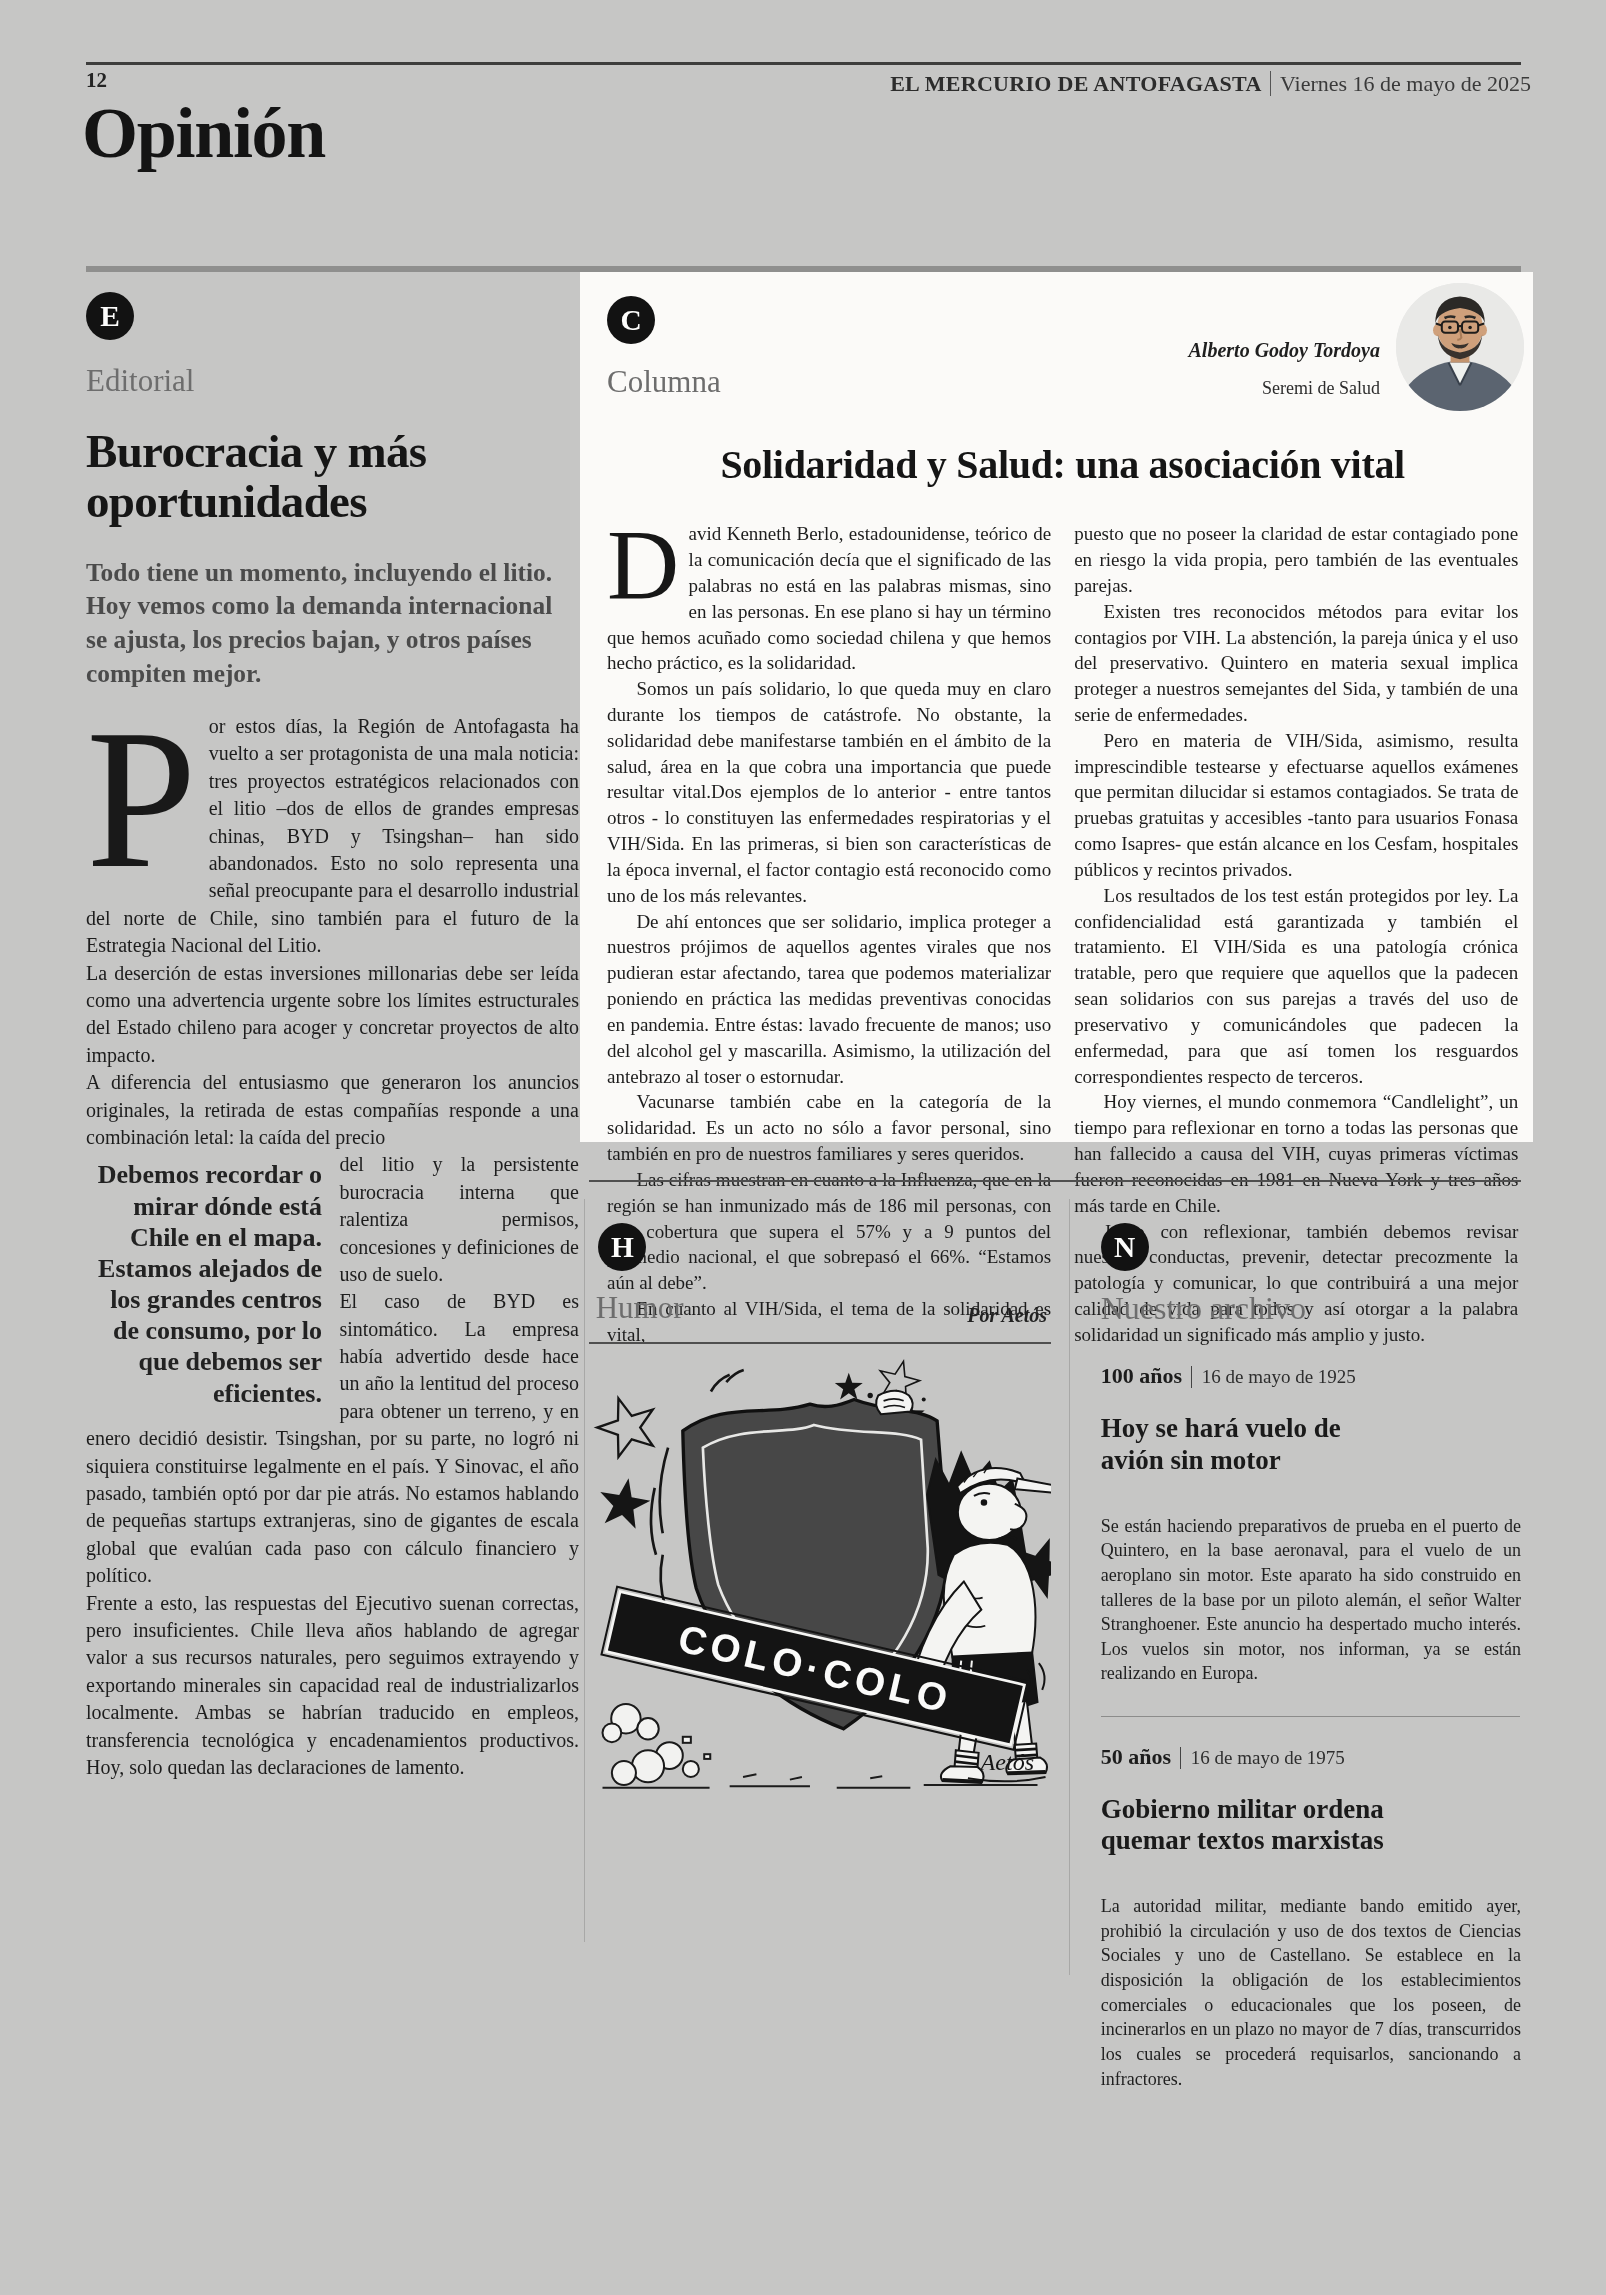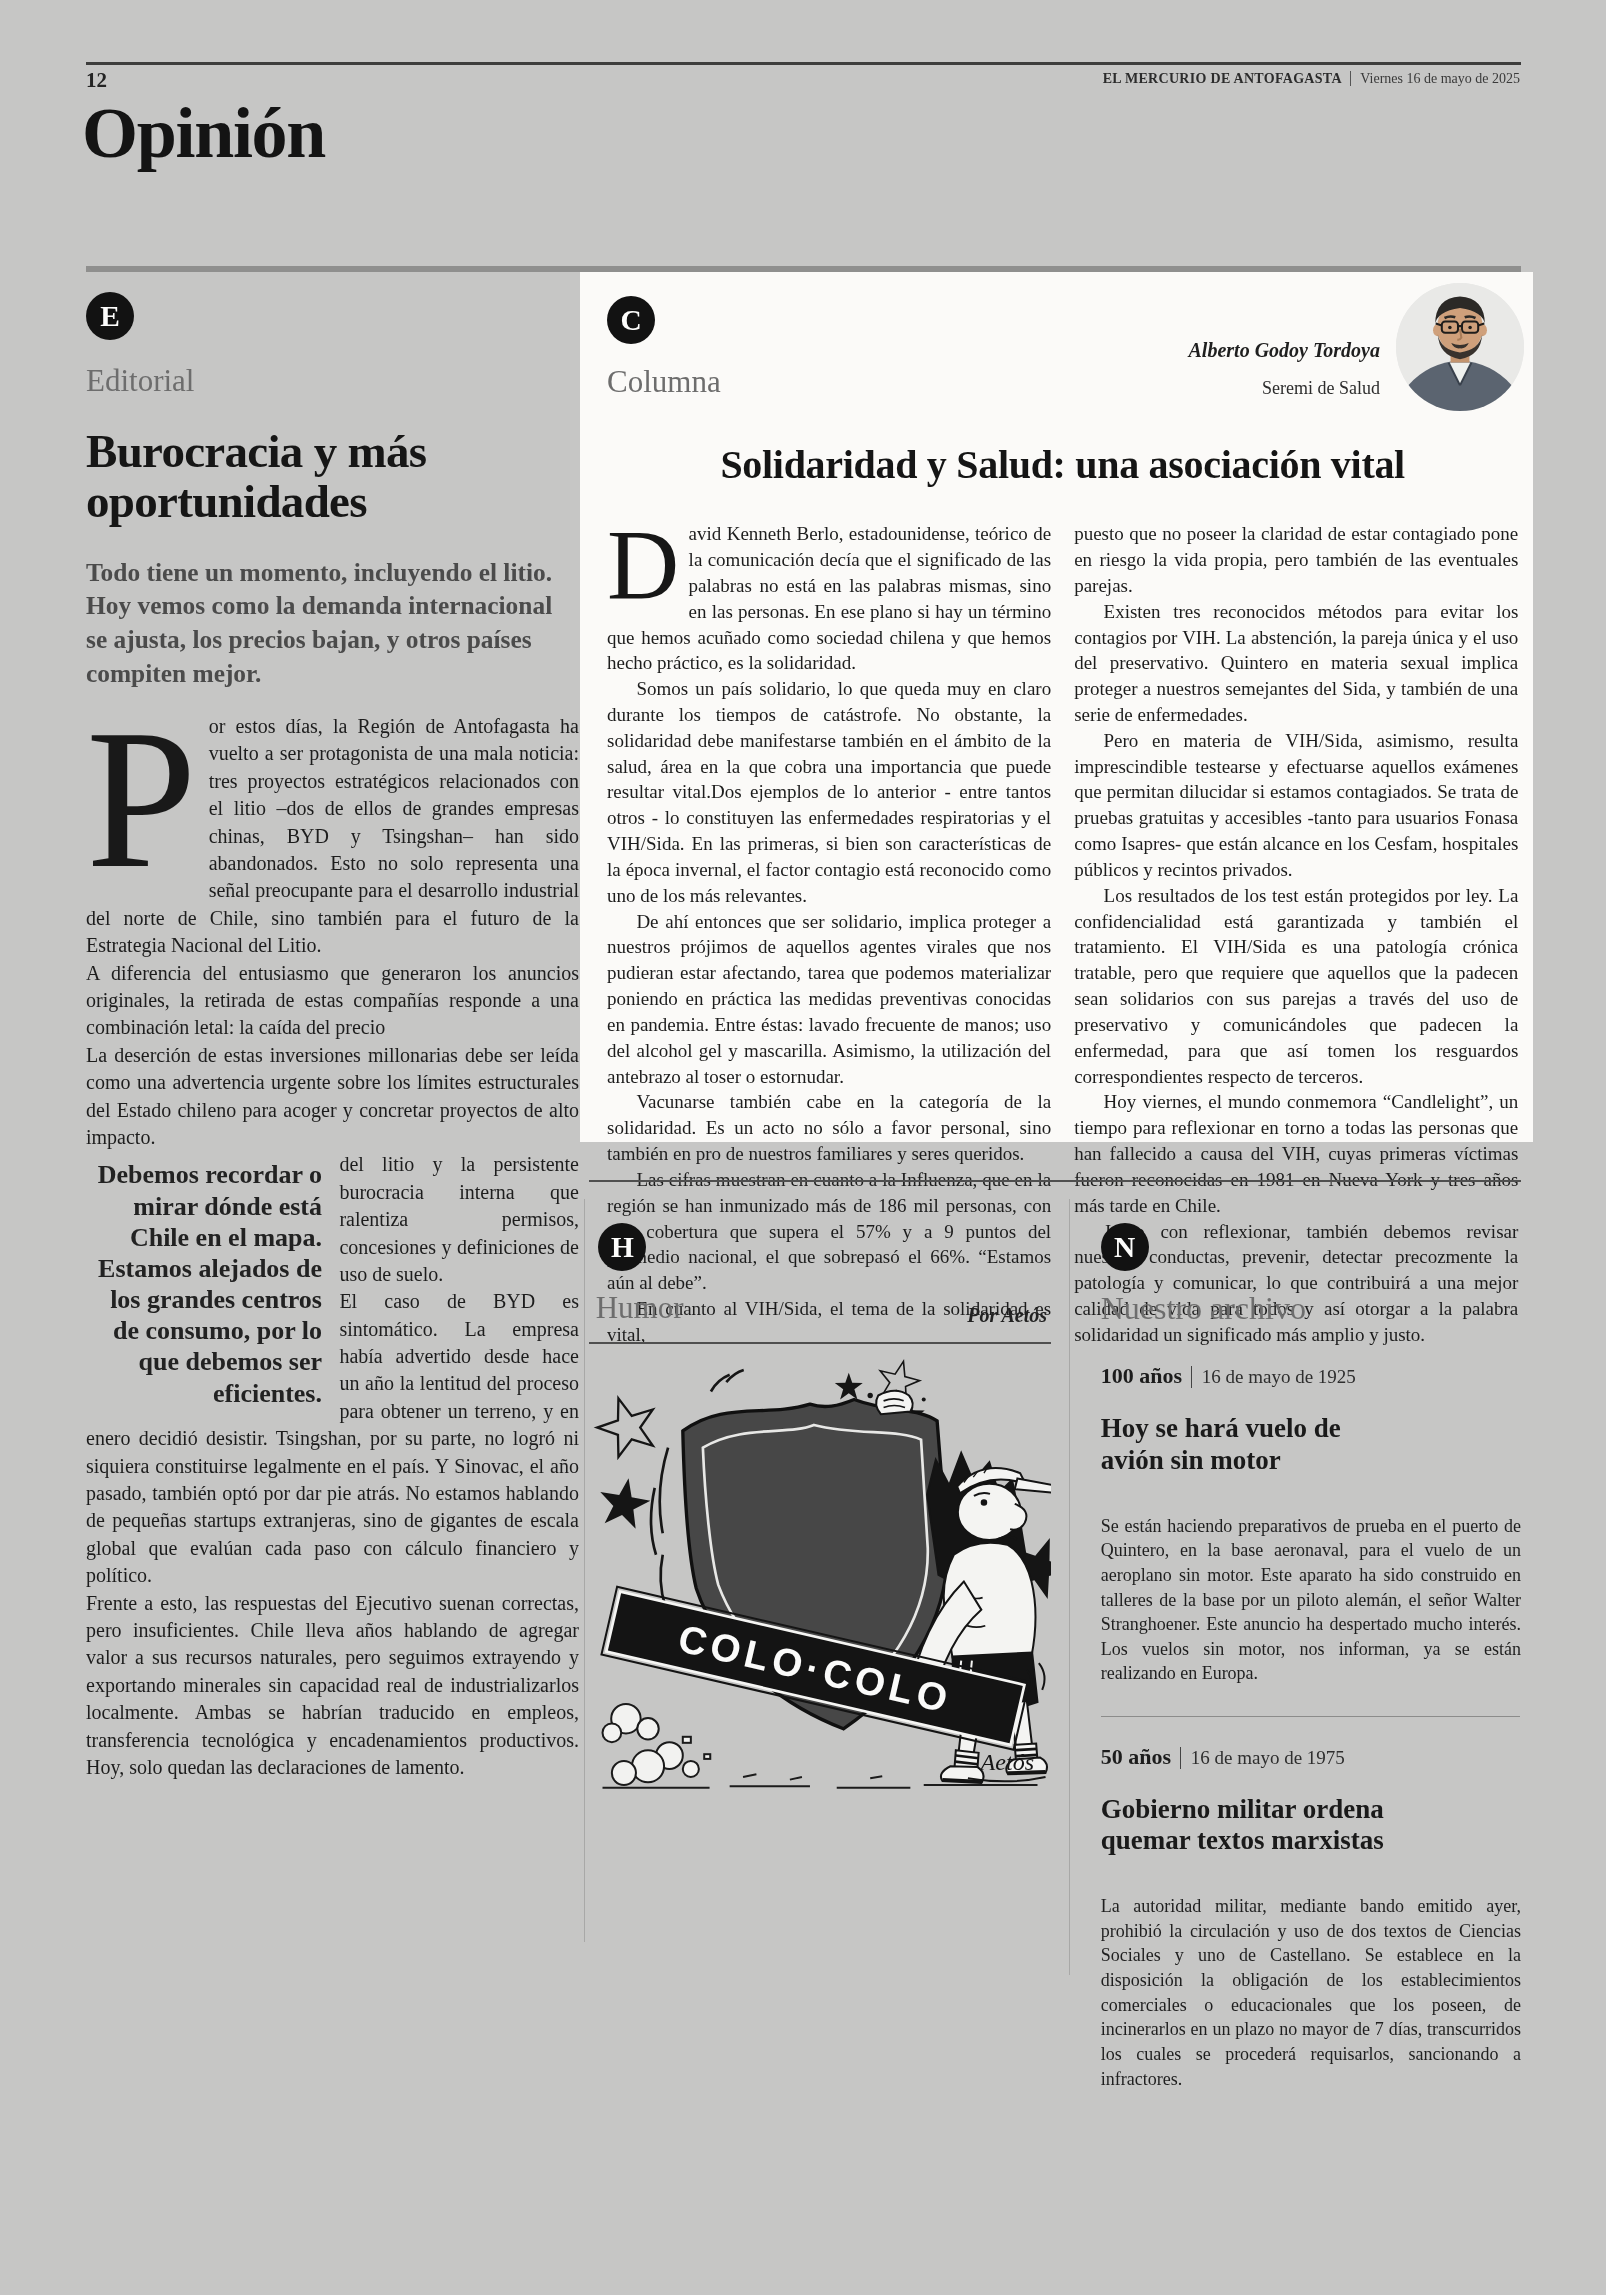--- a/index.html
+++ b/index.html
@@ -9,21 +9,21 @@
     font-family:"Liberation Serif","DejaVu Serif",serif;
     color:#1b1b1b;
     position:relative;
     overflow:hidden;
   }
   .abs{position:absolute;}
 
   
   .top-rule{left:86px;top:62px;width:1435px;height:3.3px;background:#3d3d3c;}
   .page-num{left:86px;top:68px;font-size:21px;font-weight:bold;color:#242424;}
-  .header-meta{right:86px;top:71px;font-size:14px;color:#2c2c2c;}
+  .header-meta{right:75px;top:71px;font-size:22px;color:#2c2c2c;}
   .header-meta .mast{font-weight:bold;letter-spacing:0.3px;}
   .header-meta .hdate{border-left:1.3px solid #555;padding-left:9.4px;margin-left:8px;color:#3a3a3a;}
 
   .masthead-title{left:82px;top:92px;font-size:72px;font-weight:bold;letter-spacing:-1.3px;color:#141414;}
 
   .band{left:86px;top:266px;width:1435px;height:6px;background:#8f8f8e;}
 
   
   .badge{width:48px;height:48px;border-radius:50%;background:#121212;color:#fdfdfc;
          display:flex;align-items:center;justify-content:center;
@@ -96,22 +96,22 @@
 
   <div class="abs white-box"></div>
 
   <section class="abs editorial">
     <div class="badge">E</div>
     <div class="sec-label">Editorial</div>
     <h2 class="ed-headline" style="margin:27px 0 0 0;">Burocracia y más oportunidades</h2>
     <div class="ed-lede">Todo tiene un momento, incluyendo el litio. Hoy vemos como la demanda internacional se ajusta, los precios bajan, y otros países compiten mejor.</div>
     <div class="ed-body">
       <p><span class="dropcap-ed">P</span><span>or estos días, la Región de Antofagasta ha vuelto a ser protagonista de una mala noticia: tres proyectos estratégicos relacionados con el litio –dos de ellos de grandes empresas chinas, BYD y Tsingshan– han sido abandonados. Esto no solo representa una señal preocupante para el desarrollo industrial del norte de Chile, sino también para el futuro de la Estrategia Nacional del Litio.</span></p>
+      <p>La deserción de estas inversiones millonarias debe ser leída como una advertencia urgente sobre los límites estructurales del Estado chileno para acoger y concretar proyectos de alto impacto.</p>
       <p>A diferencia del entusiasmo que generaron los anuncios originales, la retirada de estas compañías responde a una combinación letal: la caída del precio</p>
-      <p>La deserción de estas inversiones millonarias debe ser leída como una advertencia urgente sobre los límites estructurales del Estado chileno para acoger y concretar proyectos de alto impacto.</p>
       <aside class="pull-quote">Debemos recordar o mirar dónde está Chile en el mapa. Estamos alejados de los grandes centros de consumo, por lo que debemos ser eficientes.</aside>
       <p>del litio y la persistente burocracia interna que ralentiza permisos, concesiones y definiciones de uso de suelo.</p>
       <p>El caso de BYD es sintomático. La empresa había advertido desde hace un año la lentitud del proceso para obtener un terreno, y en enero decidió desistir. Tsingshan, por su parte, no logró ni siquiera constituirse legalmente en el país. Y Sinovac, el año pasado, también optó por dar pie atrás. No estamos hablando de pequeñas startups extranjeras, sino de gigantes de escala global que evalúan cada paso con cálculo financiero y político.</p>
       <p>Frente a esto, las respuestas del Ejecutivo suenan correctas, pero insuficientes. Chile lleva años hablando de agregar valor a sus recursos naturales, pero seguimos extrayendo y exportando minerales sin capacidad real de industrializarlos localmente. Ambas se habrían traducido en empleos, transferencia tecnológica y encadenamientos productivos. Hoy, solo quedan las declaraciones de lamento.</p>
     </div>
   </section>
 
   <section class="abs columna">
     <div class="badge">C</div>
     <div class="sec-label" style="margin-top:20px;">Columna</div>

